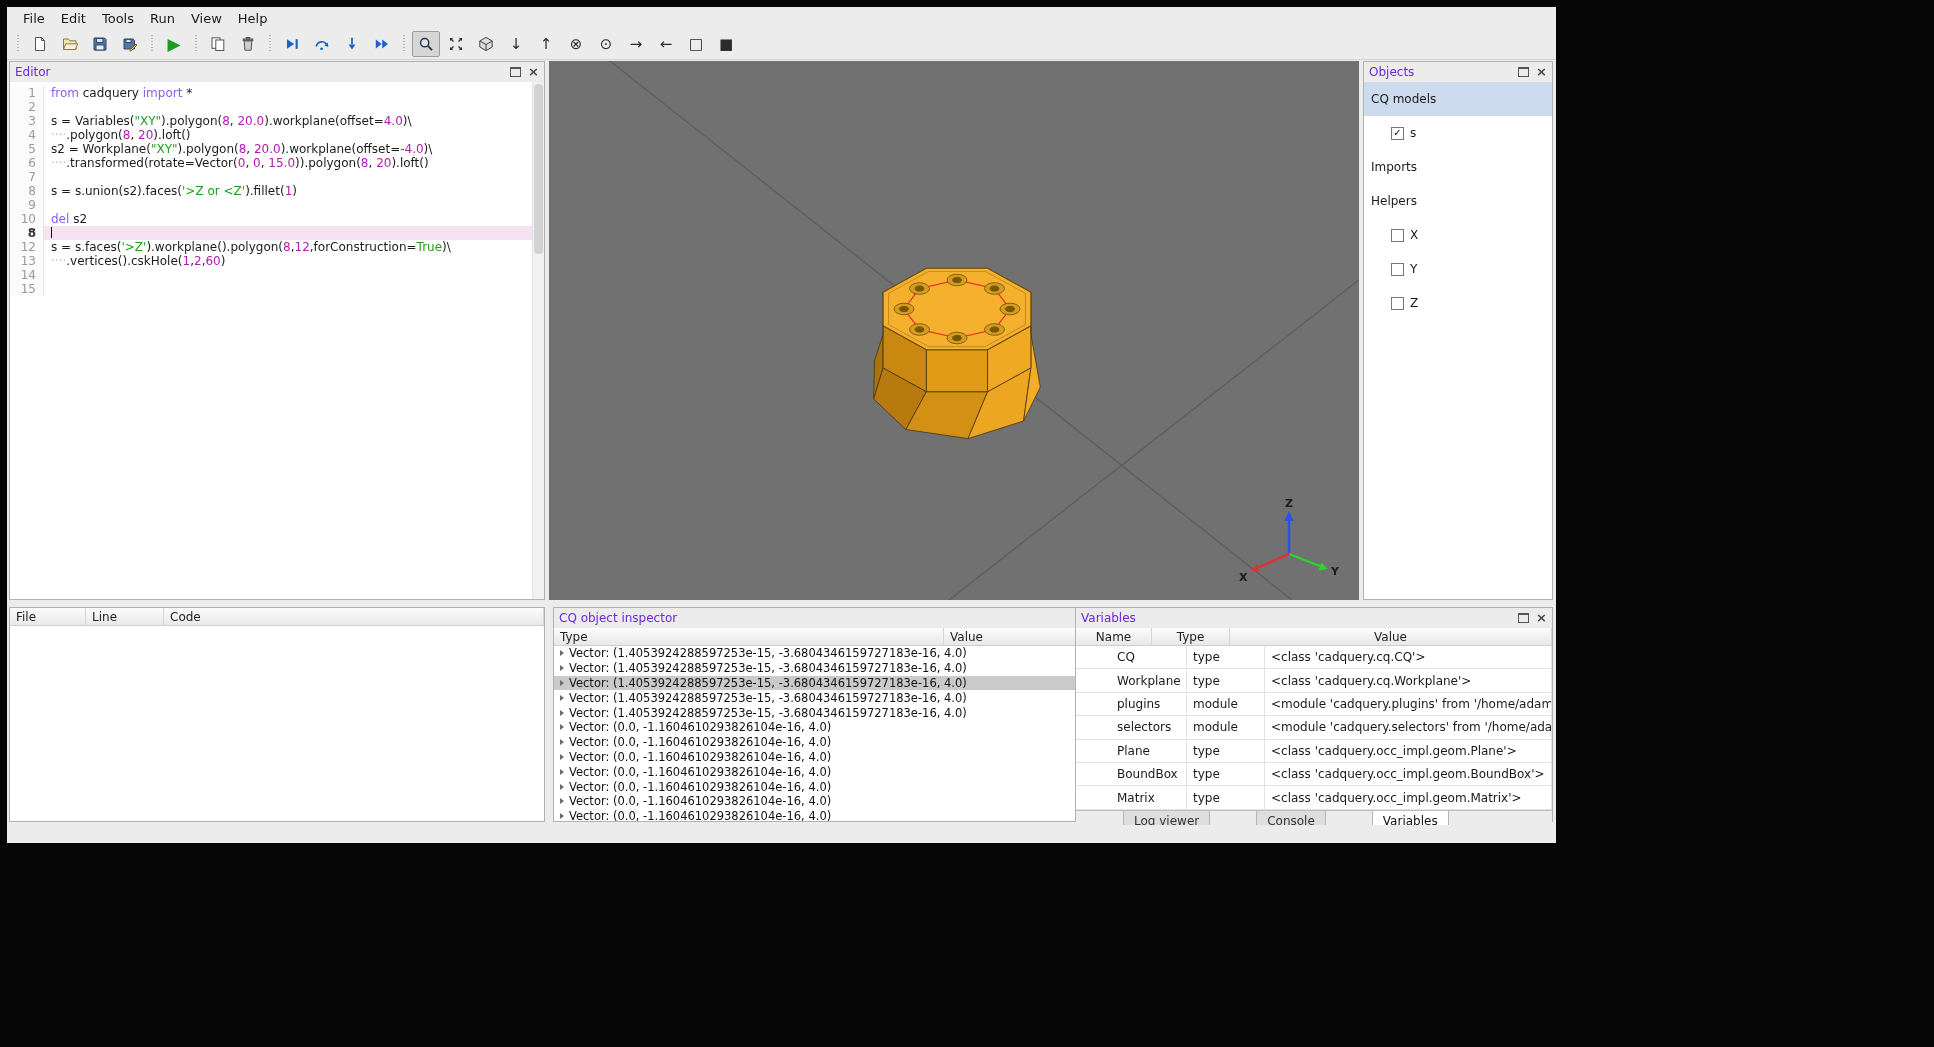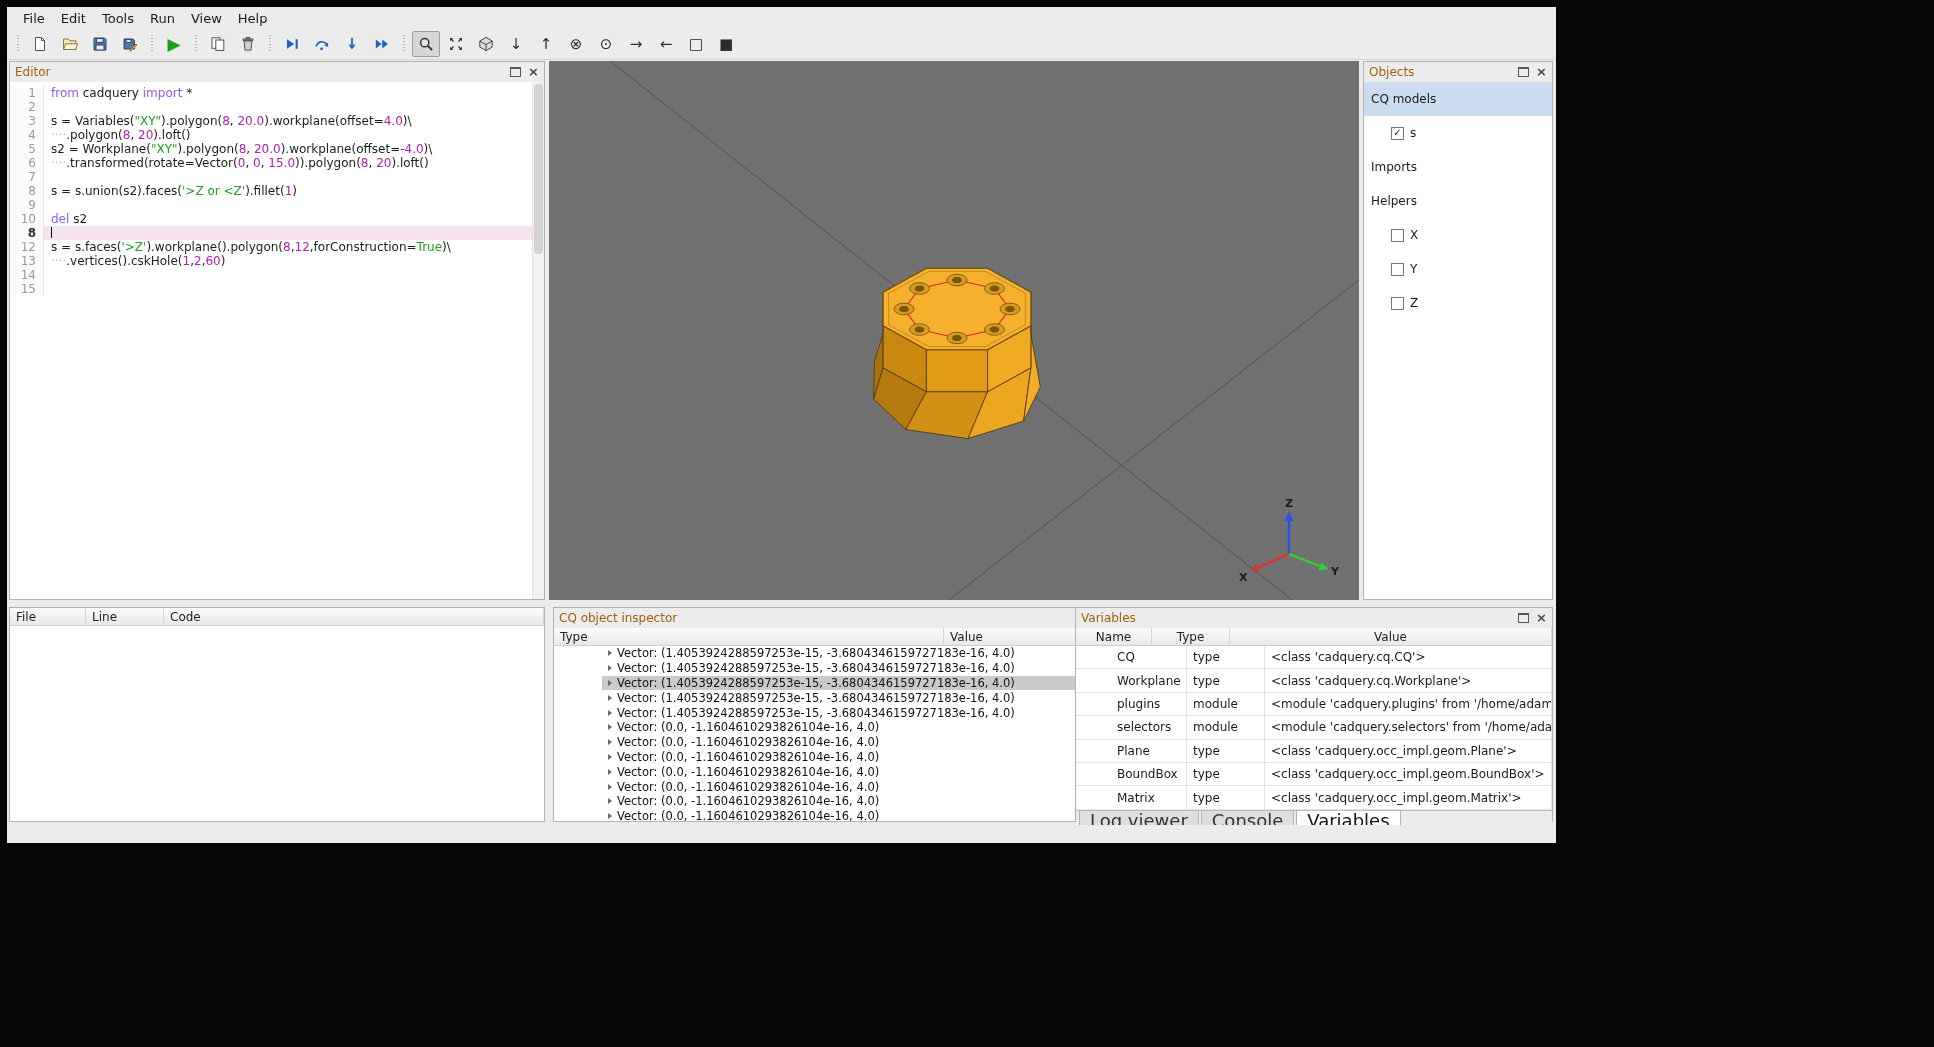--- a/index.html
+++ b/index.html
@@ -19,21 +19,21 @@
           background-size:2px 100%;background-repeat:no-repeat;background-position:center;}
   .tbtn{width:26px;height:24px;display:flex;align-items:center;justify-content:center;margin:0 1px;
         border:1px solid transparent;border-radius:2px;}
   .tbtn.pressed{background:#d6d6d6;border-color:#9d9d9d;}
   .tbtn svg{width:16px;height:16px;}
   .uni{font-size:15px;color:#2b2b2b;line-height:1;}
 
   
   .panel{position:absolute;border:1px solid #b2b2b2;background:#ffffff;box-sizing:border-box;}
   .ptitle{height:20px;background:#ececec;display:flex;align-items:center;padding:0 5px;
-          font-size:12px;color:#a16207;gap:46px;}
+          font-size:12px;color:#6d28d9;gap:46px;}
   .pticons{margin-left:auto;display:flex;gap:7px;align-items:center;}
   .float-ic{width:9px;height:7px;border:1px solid #555;border-top:2px solid #555;display:inline-block;}
   .close-ic{font-size:13px;line-height:10px;color:#444;font-weight:bold;display:inline-block;}
   .close-ic::before{content:"×";}
 
   .editor-panel{left:2px;top:54px;width:536px;height:539px;}
   .viewport{position:absolute;left:542px;top:54px;width:810px;height:539px;background:#717171;}
   .objects-panel{left:1356px;top:54px;width:190px;height:539px;}
   .traceback-panel{left:2px;top:600px;width:536px;height:215px;}
   .inspector-panel{left:546px;top:600px;width:604px;height:215px;}
@@ -66,36 +66,36 @@
   
   .thead{display:flex;height:17px;background:linear-gradient(#fcfcfc,#e8e8e8);
          border-bottom:1px solid #cfcfcf;font-size:12px;color:#222;align-items:center;}
   .thcell{border-right:1px solid #d5d5d5;padding:0 6px;box-sizing:border-box;height:100%;
           display:flex;align-items:center;}
   .c1{flex:0 0 76px;} .c2{flex:0 0 78px;} .c3{flex:1;}
   .centered .thcell{justify-content:center;}
 
   
   #inspector-rows{overflow:hidden;height:178px;}
-  .irow{height:14.8px;display:flex;align-items:center;padding-left:4px;font-size:11.5px;color:#111;margin-left:48px;}
+  .irow{height:14.8px;display:flex;align-items:center;padding-left:4px;font-size:11.5px;color:#111;}
   .irow.sel{background:#cacaca;}
   .tri{width:0;height:0;border-left:4px solid #6a6a6a;border-top:3.5px solid transparent;
        border-bottom:3.5px solid transparent;margin:0 5px 0 2px;flex:0 0 auto;}
   .iscroll{position:absolute;right:0;top:37px;bottom:1px;width:12px;background:#f1f1f1;border-left:1px solid #ddd;}
   .iscroll .thumb{position:absolute;left:1px;right:1px;top:46px;height:62px;background:#cfcfcf;border-radius:4px;}
   .inspector-body{position:relative;}
 
   
   .vrow{display:flex;height:22.4px;border-bottom:1px solid #e3e3e3;font-size:12px;align-items:center;padding-left:35px;}
   .vcell{padding:0 6px;border-right:1px solid #e3e3e3;box-sizing:border-box;height:100%;
          display:flex;align-items:center;overflow:hidden;white-space:nowrap;}
   .vtabs{height:20px;display:flex;align-items:stretch;background:#ececec;border-top:1px solid #bdbdbd;padding-left:3px;}
-  .vtab{padding:1px 10px 0 10px;font-size:18px;display:flex;align-items:center;
+  .vtab{padding:1px 10px 0 10px;font-size:12px;display:flex;align-items:center;
         border:1px solid #b5b5b5;border-top:none;background:#dedede;margin-right:2px;
-        border-radius:0 0 3px 3px;color:#333;}
+        border-radius:0 0 3px 3px;color:#333;margin-left:44px;}
   .vtab.active{background:#fff;color:#111;}
 
   .traceback-body{background:#fff;height:174px;}
 </style>
 </head>
 <body>
 
 <div id="window">
 
   <div class="menubar" id="menubar">

